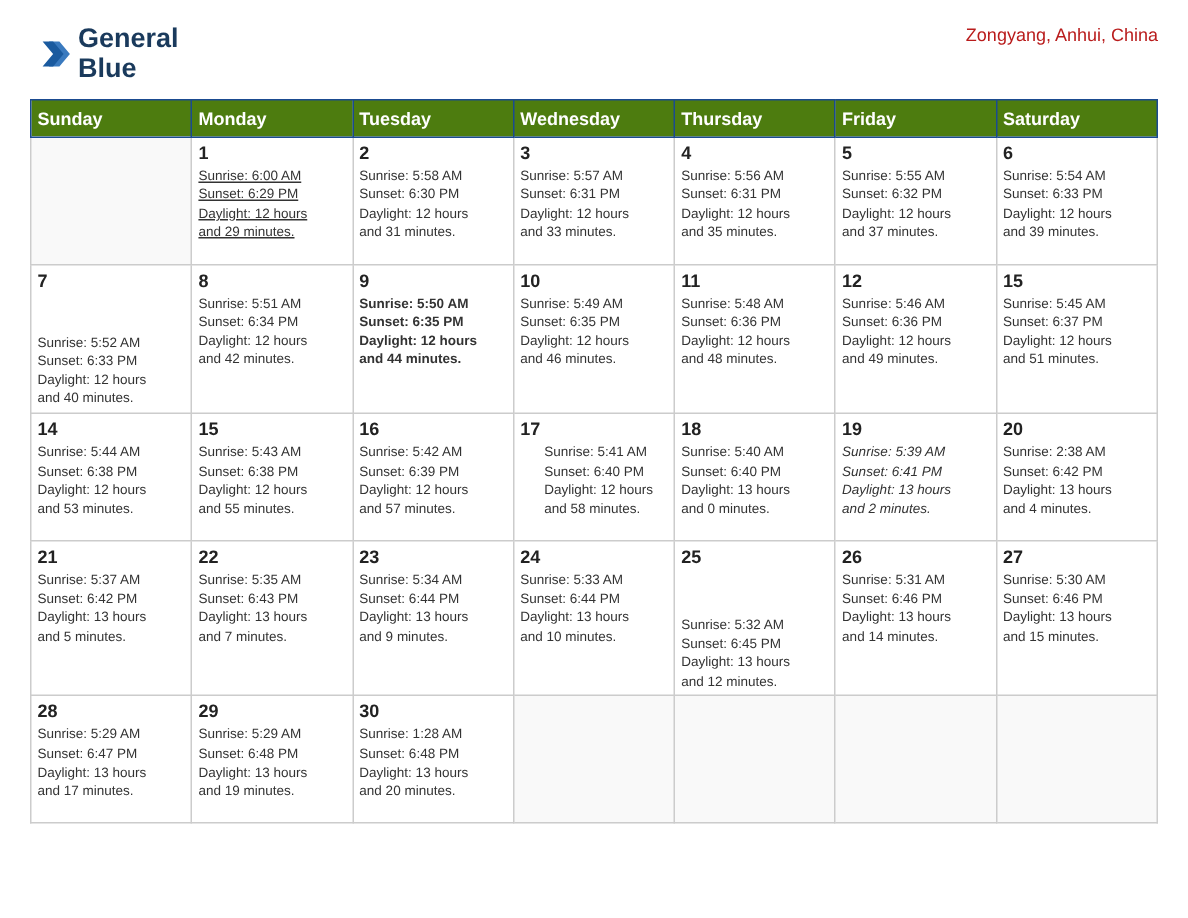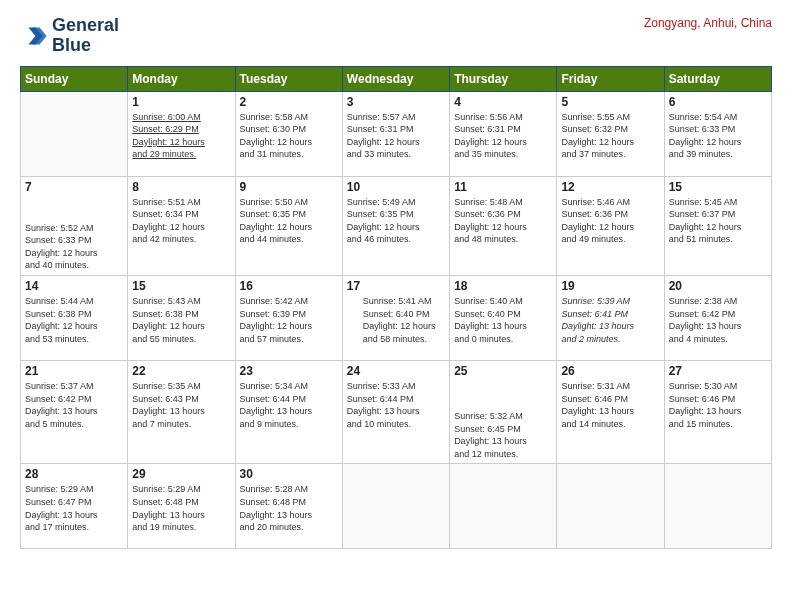--- a/index.html
+++ b/index.html
@@ -178,21 +178,21 @@
           </td>
           <td>
             <span class="day-num">8</span>
             <div class="day-info" style="white-space: pre-line;">Sunrise: 5:51 AM
 Sunset: 6:34 PM
 Daylight: 12 hours
 and 42 minutes.</div>
           </td>
           <td>
             <span class="day-num">9</span>
-            <div class="day-info" style="white-space: pre-line;">Sunrise: 5:50 AM
+            <div class="day-info" style="white-space: pre-line; font-weight: bold;">Sunrise: 5:50 AM
 Sunset: 6:35 PM
 Daylight: 12 hours
 and 44 minutes.</div>
           </td>
           <td>
             <span class="day-num">10</span>
             <div class="day-info" style="white-space: pre-line;">Sunrise: 5:49 AM
 Sunset: 6:35 PM
 Daylight: 12 hours
 and 46 minutes.</div>
@@ -331,21 +331,21 @@
           </td>
           <td>
             <span class="day-num">29</span>
             <div class="day-info" style="white-space: pre-line;">Sunrise: 5:29 AM
 Sunset: 6:48 PM
 Daylight: 13 hours
 and 19 minutes.</div>
           </td>
           <td>
             <span class="day-num">30</span>
-            <div class="day-info" style="white-space: pre-line;">Sunrise: 5:28 AM
+            <div class="day-info" style="white-space: pre-line;">Sunrise: 1:28 AM
 Sunset: 6:48 PM
 Daylight: 13 hours
 and 20 minutes.</div>
           </td>
           <td class="empty"></td>
           <td class="empty"></td>
           <td class="empty"></td>
           <td class="empty"></td>
         </tr>
       </tbody>

